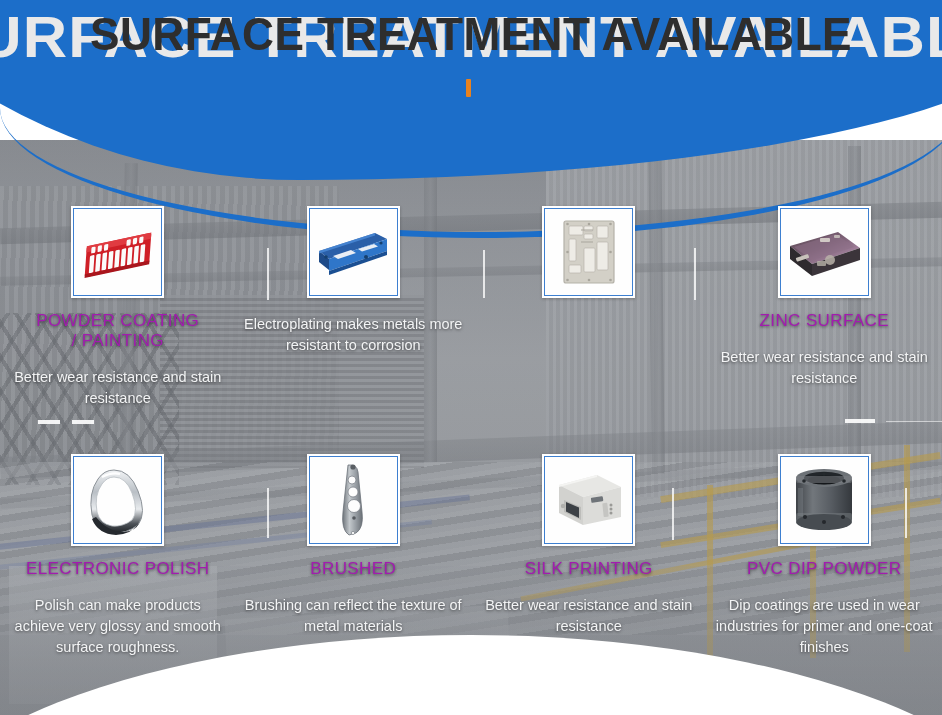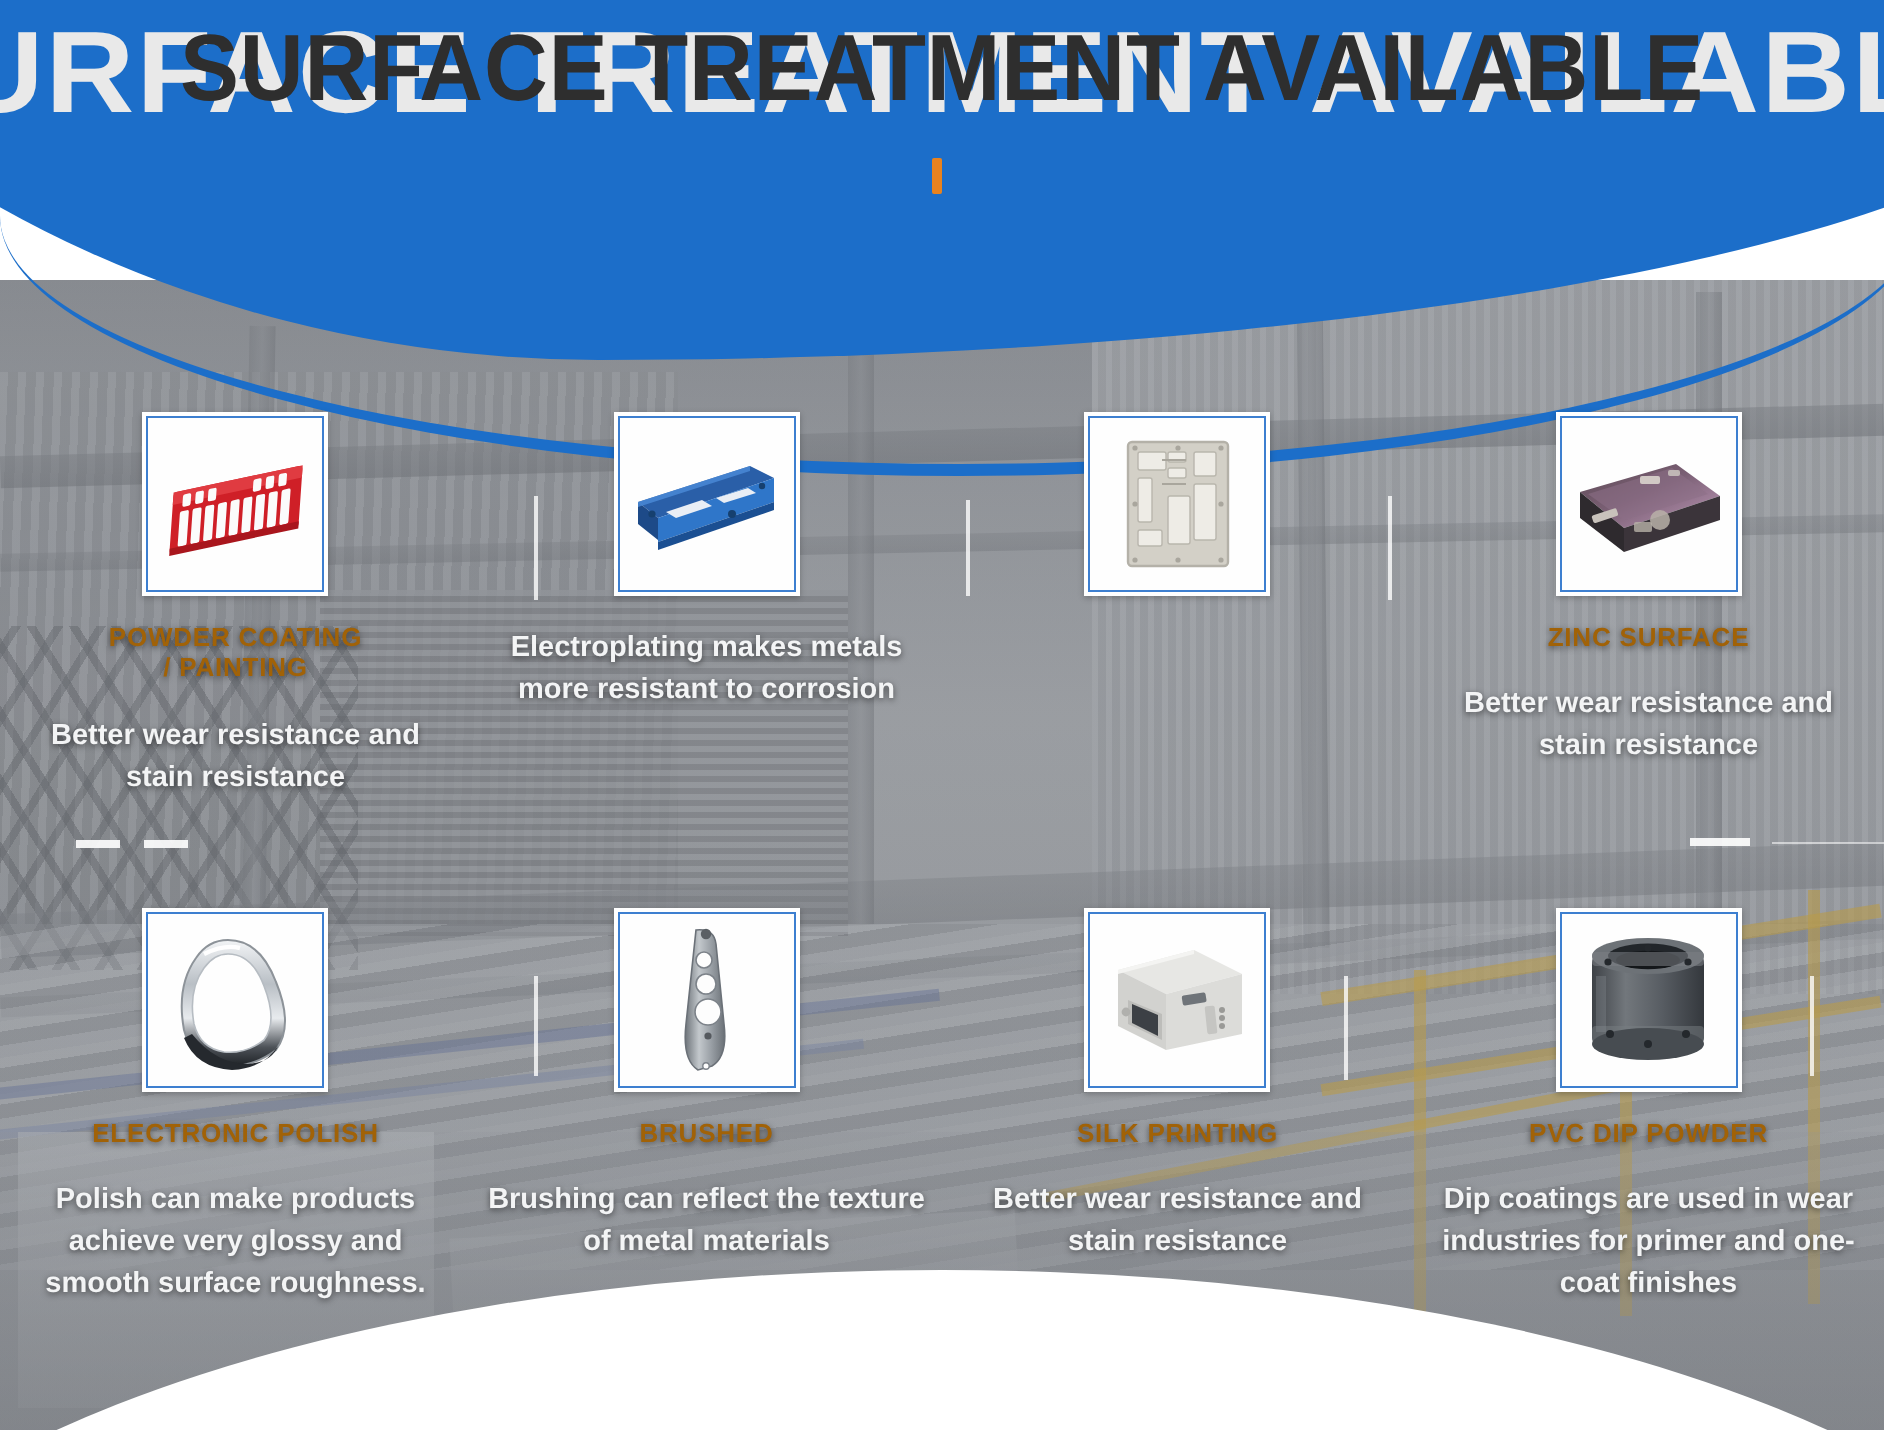--- a/index.html
+++ b/index.html
@@ -253,32 +253,32 @@
     box-shadow:0 1px 3px rgba(0,0,0,0.25);
     display:flex;
     align-items:center;
     justify-content:center;
     overflow:hidden;
   }
   .thumb svg { display:block; }
 
   .card-title {
     margin-top:13px;
-    color:#a16207;
-    font-size:13px;
-    font-weight:700;
+    color:#a21caf;
+    font-size:17px;
+    font-weight:400;
     letter-spacing:0.4px;
     line-height:1.18;
     text-shadow:0 1px 3px rgba(0,0,0,0.55);
   }
   .card-desc {
     margin-top:16px;
     color:#f3f4f5;
     font-size:14.5px;
-    font-weight:700;
+    font-weight:400;
     line-height:1.45;
     text-shadow:0 1px 3px rgba(0,0,0,0.55);
   }
 
   
   .vdiv {
     position:absolute;
     width:2px;
     background:rgba(255,255,255,0.78);
     z-index:15;

